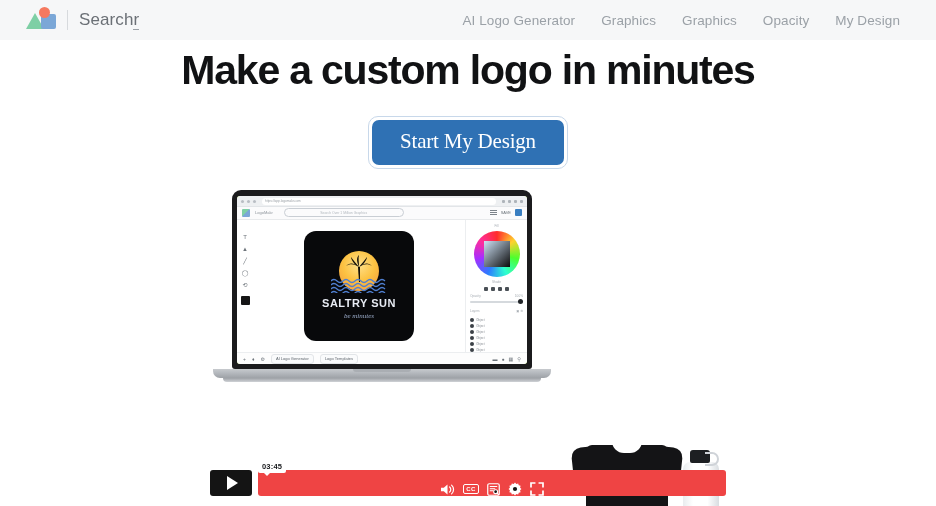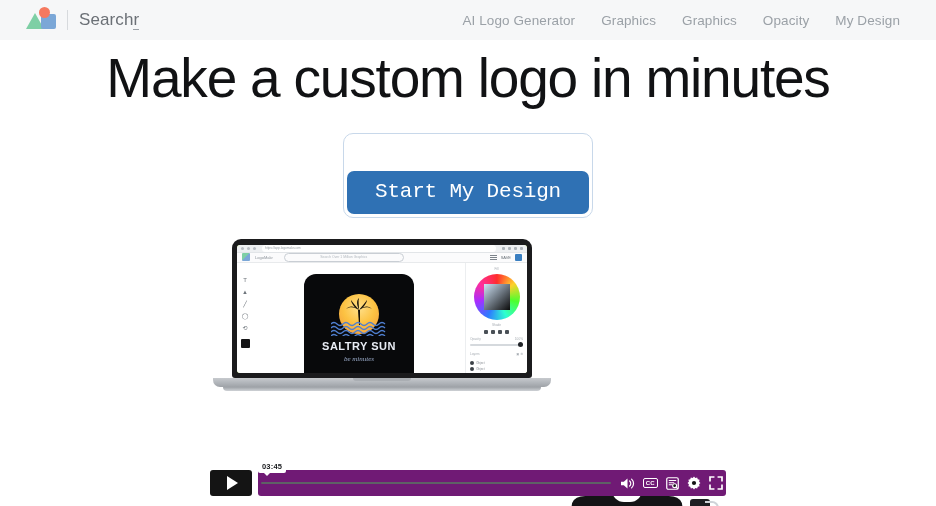--- a/index.html
+++ b/index.html
@@ -61,22 +61,22 @@
     font-size: 13.5px;
     color: #9ba1a7;
     white-space: nowrap;
     letter-spacing: .1px;
     cursor: pointer;
   }
 
   
   .hero { text-align: center; padding-top: 6px; }
   .hero-title {
-    font-size: 55px;
-    font-weight: normal;
+    font-size: 41px;
+    font-weight: bold;
     color: #111214;
     letter-spacing: -1.2px;
     line-height: 1.18;
   }
   .hero-sub {
     margin-top: 14px;
     font-size: 19px;
     color: #3d4754;
     letter-spacing: -.2px;
   }
@@ -89,44 +89,43 @@
     display: inline-block;
   }
   .cta-button {
     background: #2f71b4;
     color: #ffffff;
     font-size: 21px;
     border: none;
     border-radius: 7px;
     padding: 9px 28px 11px;
     cursor: pointer;
-    font-family: Liberation Mono, monospace;
+    font-family: Liberation Serif, serif;
     letter-spacing: -.2px;
-    margin-top: 34px;
   }
 
   
   .stage {
     position: relative;
     width: 936px;
     height: 215px;
     margin-top: 18px;
   }
 
   
   .laptop { position: absolute; left: 213px; top: 3px; width: 338px; }
   .laptop-screen {
     width: 300px; margin: 0 auto;
     background: #1b1b1d;
     border-radius: 9px 9px 3px 3px;
     padding: 6px 5px 5px;
   }
   .laptop-viewport {
     background: #bef264;
-    height: 128px;
+    height: 168px;
     border-radius: 3px;
     overflow: hidden;
     display: flex;
     flex-direction: column;
   }
   .browser-bar {
     height: 12px; background: #eef0f2;
     display: flex; align-items: center; gap: 3px;
     padding: 0 4px;
     border-bottom: 1px solid #e2e5e8;
@@ -318,25 +317,26 @@
   .play-tri {
     width: 0; height: 0;
     border-top: 7px solid transparent;
     border-bottom: 7px solid transparent;
     border-left: 11px solid #ffffff;
     margin-left: 2px;
   }
   .track-block {
     position: relative;
     width: 468px; height: 26px;
-    background: #701a75;
+    background: #ef4444;
     border-radius: 3px;
     display: flex; align-items: center;
     padding: 0 3px;
     gap: 9px;
+    flex-direction: column;
   }
   .time-bubble {
     position: absolute; left: 0px; top: -9px;
     background: #ffffff; color: #15171a;
     font-size: 7.5px; font-weight: bold;
     padding: 1px 4px 2px;
     border-radius: 2px;
     letter-spacing: .2px;
   }
   .time-bubble::after {

